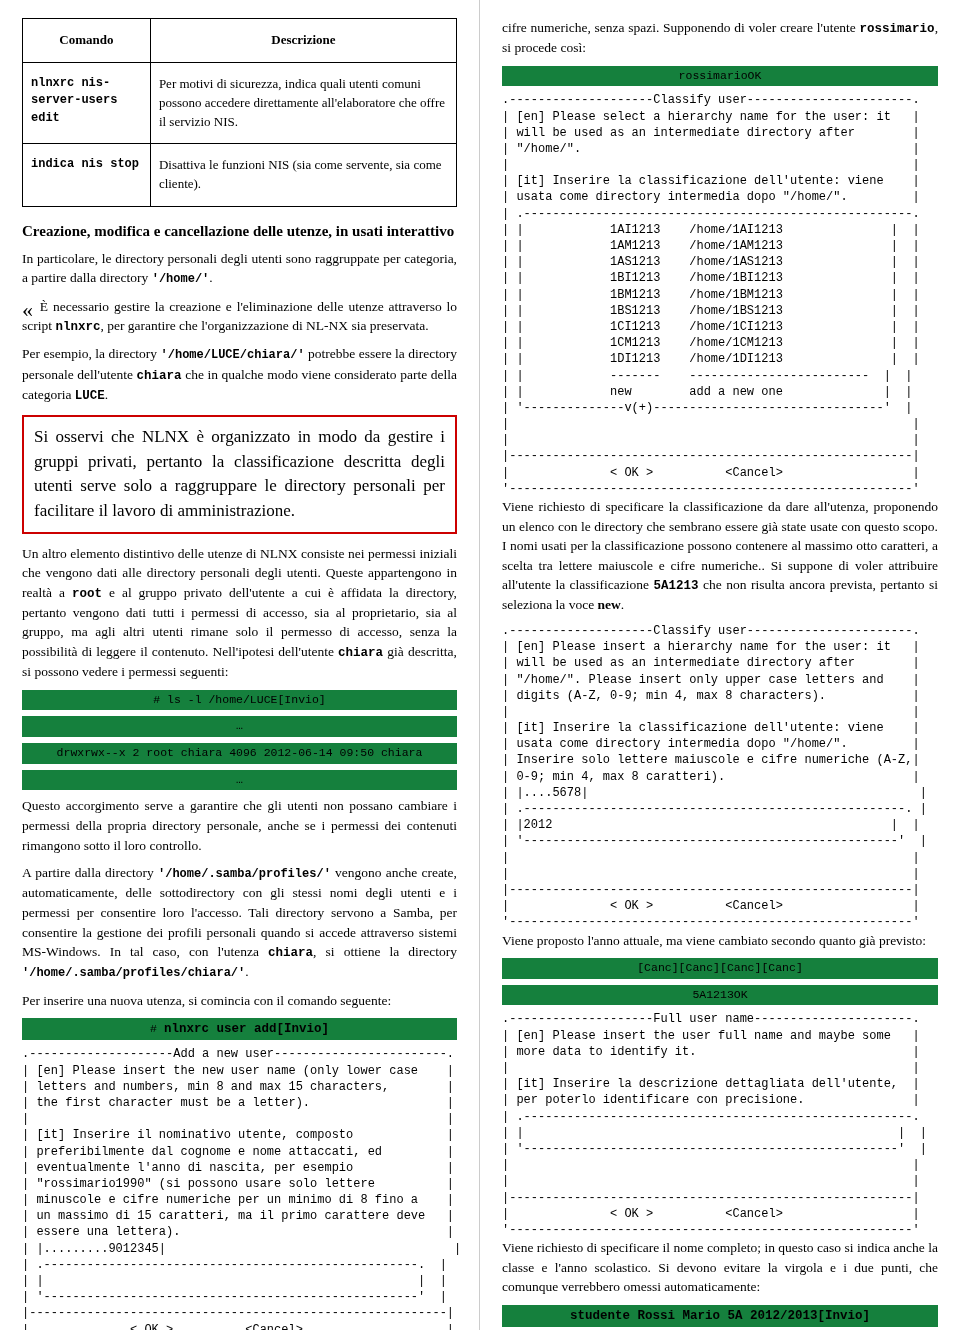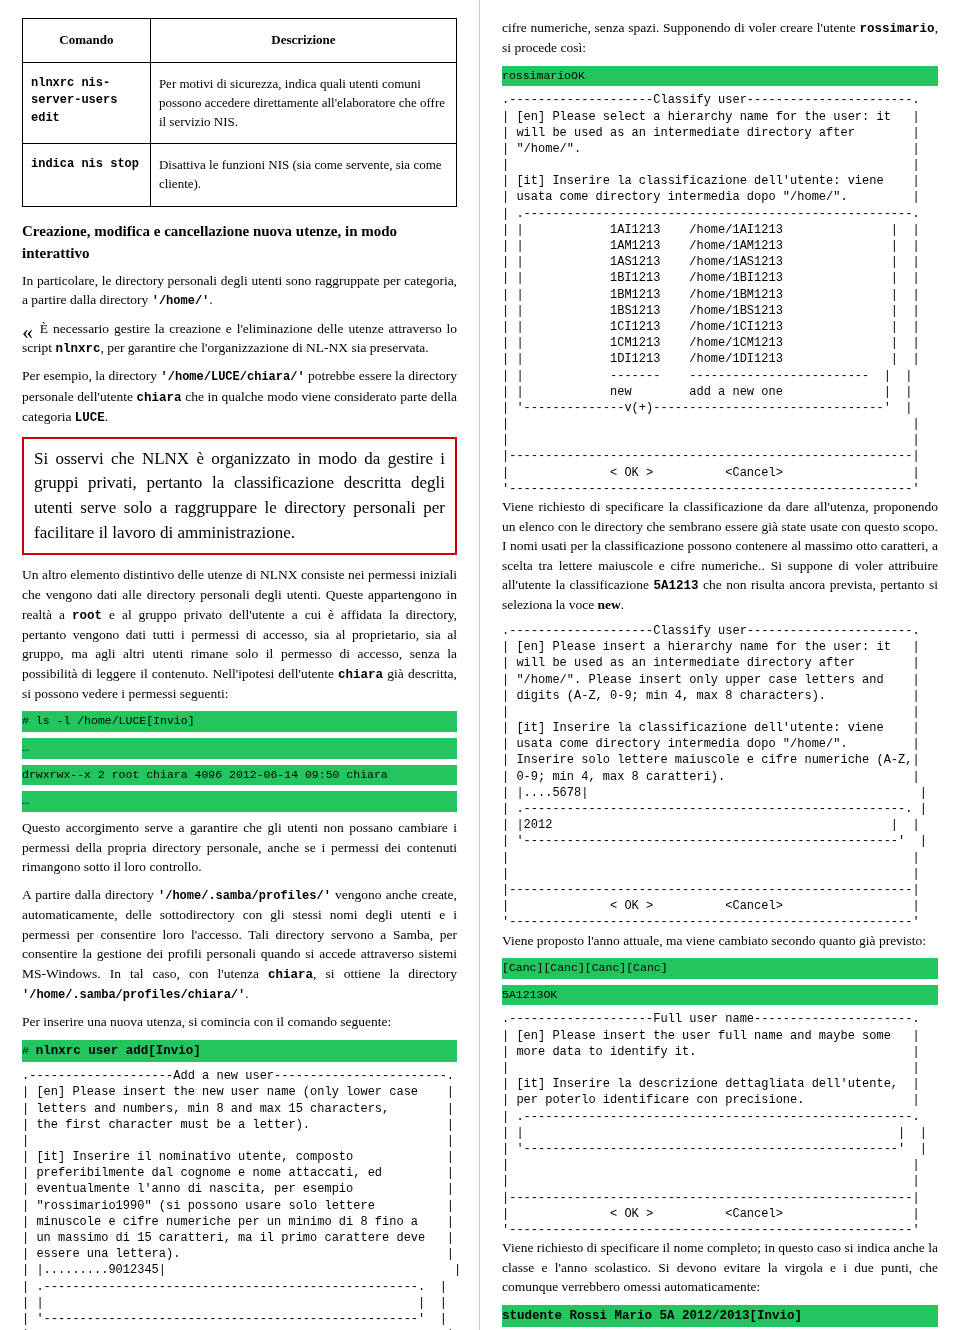--- a/index.html
+++ b/index.html
@@ -56,23 +56,24 @@
       font-weight: bold;
     }
     .cmd-inline {
       font-family: "Courier New", Courier, monospace;
       font-size: 12.5px;
       font-weight: bold;
     }
     .code-block {
       font-family: "Courier New", Courier, monospace;
       font-size: 11.5px;
-      background: #22c55e;
+      background: #15803d;
       padding: 2px 0;
       margin: 6px 0;
+      text-align: center;
     }
     .highlighted-box {
       border: 2px solid #c00;
       padding: 8px 10px;
       margin: 10px 0;
       font-size: 17px;
       text-align: justify;
     }
     .page-num {
       text-align: center;
@@ -108,21 +109,21 @@
           <td class="mono">nlnxrc nis-server-users edit</td>
           <td>Per motivi di sicurezza, indica quali utenti comuni possono accedere direttamente all'elaboratore che offre il servizio NIS.</td>
         </tr>
         <tr>
           <td class="mono">indica nis stop</td>
           <td>Disattiva le funzioni NIS (sia come servente, sia come cliente).</td>
         </tr>
       </tbody>
     </table>
 
-    <div class="section-title">Creazione, modifica e cancellazione nuova utenze, in modo interattivo</div>
+    <div class="section-title">Creazione, modifica e cancellazione delle utenze, in usati interattivo</div>
 
     <div class="body-text">
       <span>In particolare, le directory personali degli utenti sono raggruppate per categoria, a partire dalla directory </span><span class="mono">'/home/'</span><span>.</span>
     </div>
 
     <div class="body-text">
       <span class="open-quote">«</span>
       <span>È necessario gestire la creazione e l'eliminazione delle utenze attraverso lo script </span><span class="cmd-inline">nlnxrc</span><span>, per garantire che l'organizzazione di NL-NX sia preservata.</span>
     </div>
 

